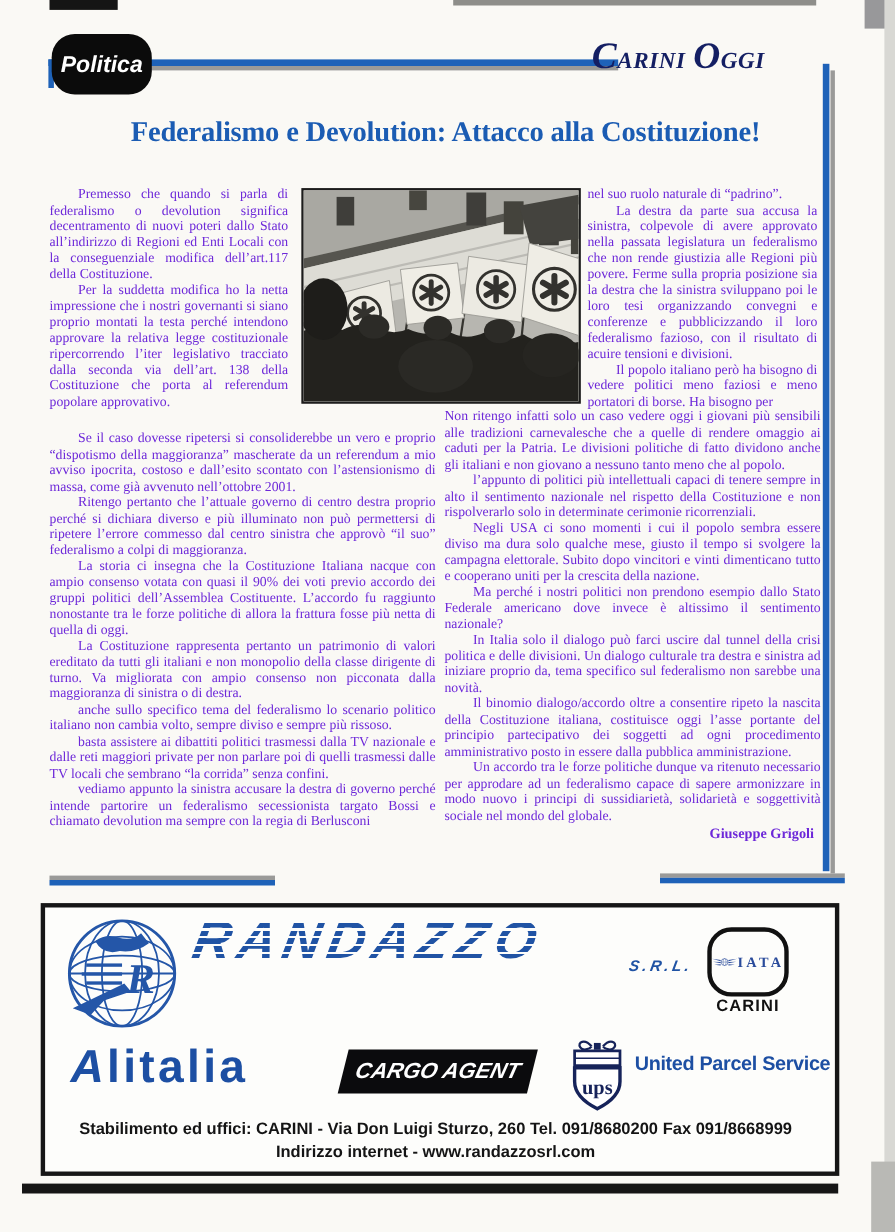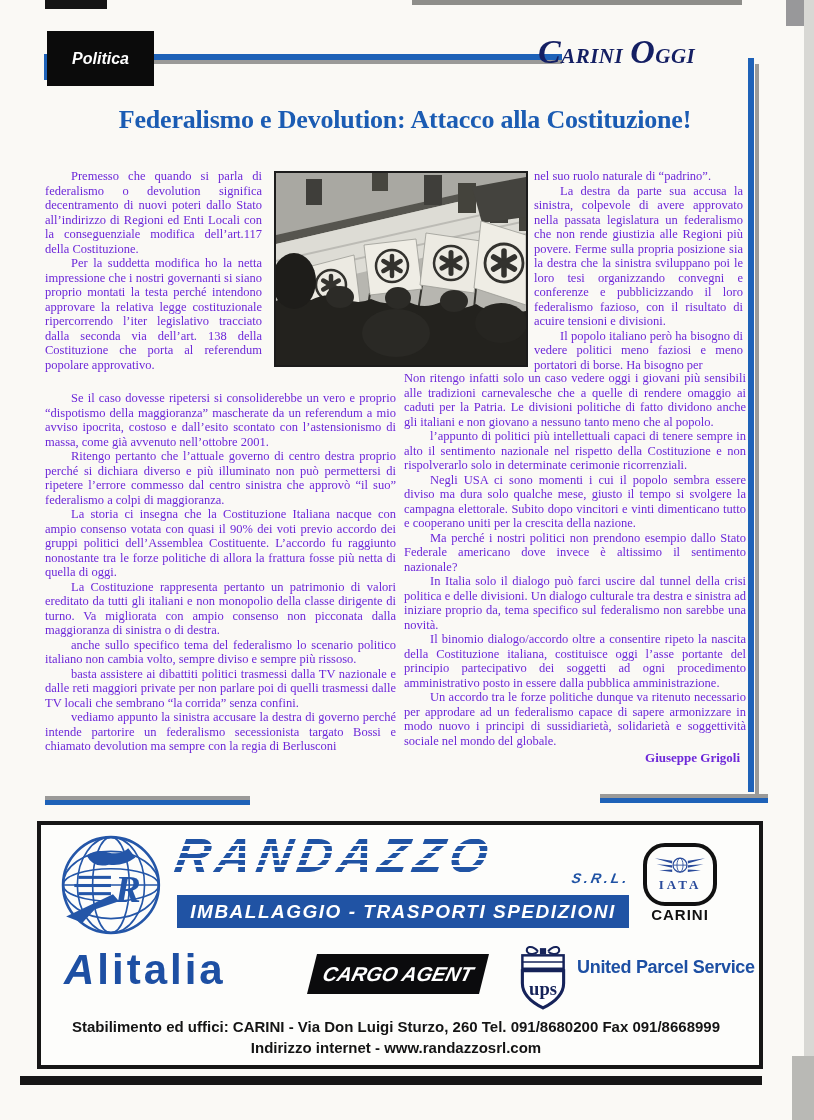--- a/index.html
+++ b/index.html
@@ -4,23 +4,23 @@
 <style>
   html,body{margin:0;padding:0;background:#efefe9;}
   .page{position:relative;width:814px;height:1120px;background:#faf9f5;overflow:hidden;
         font-family:"Liberation Serif",serif;}
   .abs{position:absolute;}
 
   
   .art{position:absolute;}
 
   
-  .politica{left:47px;top:31px;width:107px;height:55px;background:#0b0b0b;color:#fff;
+  .politica{left:47px;top:31px;width:91px;height:55px;background:#0b0b0b;color:#fff;
     display:flex;align-items:center;justify-content:center;
-    font-family:"Liberation Sans",sans-serif;font-weight:bold;font-style:italic;font-size:16px;}
+    font-family:"Liberation Sans",sans-serif;font-weight:bold;font-style:italic;font-size:21px;border-radius:21px;}
   .rule-blue{background:#1e62b8;}
   .rule-gray{background:#9a9a98;}
   .masthead{left:538px;top:33px;width:200px;color:#141f63;
     font-family:"Liberation Serif",serif;font-style:italic;font-weight:bold;font-size:27px;
     letter-spacing:.5px;white-space:nowrap;}
   .masthead span{display:inline-block;text-transform:uppercase;font-size:21px;}
   .masthead span::first-letter{font-size:34px;}
   .masthead span + span{margin-left:7px;}
 
   .title{left:55px;top:105px;width:700px;text-align:center;color:#1b5cb3;
@@ -44,21 +44,21 @@
     font-size:48px;letter-spacing:6px;color:#2053a4;transform:skewX(-10deg);display:inline-block;
     position:absolute;}
   .brand::after{content:"";position:absolute;inset:4px -6px 2px -6px;
     background:repeating-linear-gradient(180deg,transparent 0 5px,#fdfdfb 5px 7px);}
   .brand-suffix{left:572px;top:870px;color:#2053a4;font-family:"Liberation Sans",sans-serif;
     font-weight:bold;font-style:italic;font-size:14px;letter-spacing:3px;transform:skewX(-10deg);}
   .tagline-bar{left:177px;top:895px;width:452px;height:33px;background:#2053a4;color:#fff;
     display:flex;align-items:center;justify-content:center;font-family:"Liberation Sans",sans-serif;
     font-weight:bold;font-style:italic;font-size:19px;letter-spacing:1.5px;white-space:nowrap;}
   .iata-box{left:643px;top:843px;width:66px;height:55px;border:4px solid #111;border-radius:22px;
-    display:flex;flex-direction:column;align-items:center;justify-content:center;background:#fdfdfb;}
+    display:flex;flex-direction:row;align-items:center;justify-content:center;background:#fdfdfb;}
   .iata-label{color:#2a4b9b;font-family:"Liberation Serif",serif;font-weight:bold;font-size:13px;
     letter-spacing:3px;margin-top:1px;}
   .iata-agent{left:643px;top:906px;width:74px;text-align:center;color:#111;
     font-family:"Liberation Sans",sans-serif;font-weight:bold;font-size:15px;letter-spacing:1px;}
   .alitalia{left:64px;top:946px;color:#1d4fa3;font-family:"Liberation Sans",sans-serif;
     font-weight:bold;font-size:42px;letter-spacing:3px;}
   .alitalia::first-letter{font-style:italic;}
   .cargo{left:312px;top:954px;width:172px;height:40px;background:#0b0b0d;transform:skewX(-14deg);
     display:flex;align-items:center;justify-content:center;color:#fff;
     font-family:"Liberation Sans",sans-serif;font-weight:bold;font-style:italic;font-size:20px;
@@ -226,23 +226,20 @@
       <rect x="20" y="44" width="32" height="3" fill="#2456a8"></rect>
       <rect x="16" y="52" width="36" height="3" fill="#2456a8"></rect>
       <rect x="20" y="60" width="32" height="3" fill="#2456a8"></rect>
       <text x="56" y="70" font-family="Liberation Serif, serif" font-weight="bold" font-style="italic" font-size="38" fill="#2456a8">R</text>
       <path d="M8,84 L54,62 L60,69 L36,77 L24,90 Z" fill="#2456a8"></path>
     </svg>
   </div>
 
   <div class="brand">RANDAZZO</div>
   <div class="abs brand-suffix">S.R.L.</div>
-  <div class="abs tagline-bar">
-    <span>IMBALLAGGIO - TRASPORTI SPEDIZIONI</span>
-  </div>
 
   <div class="abs iata-box">
     <svg width="52" height="20" viewBox="0 0 60 22">
       <circle cx="30" cy="10" r="8" fill="none" stroke="#2a4b9b" stroke-width="1.4"></circle>
       <ellipse cx="30" cy="10" rx="3.5" ry="8" fill="none" stroke="#2a4b9b" stroke-width="1"></ellipse>
       <line x1="22" y1="10" x2="38" y2="10" stroke="#2a4b9b" stroke-width="1"></line>
       <polygon points="21,5 1,2 21,8" fill="#2a4b9b"></polygon>
       <polygon points="21,10 3,9 21,13" fill="#2a4b9b"></polygon>
       <polygon points="21,15 6,16 21,18" fill="#2a4b9b"></polygon>
       <polygon points="39,5 59,2 39,8" fill="#2a4b9b"></polygon>

